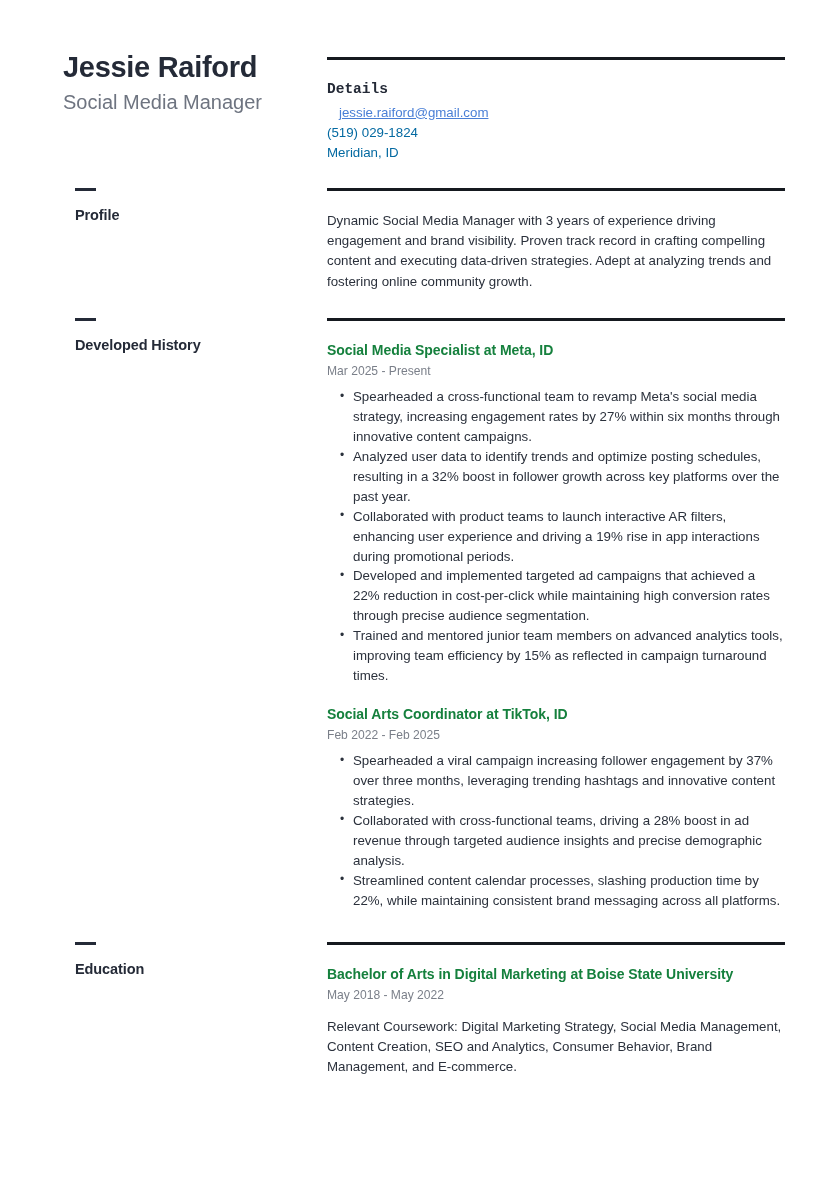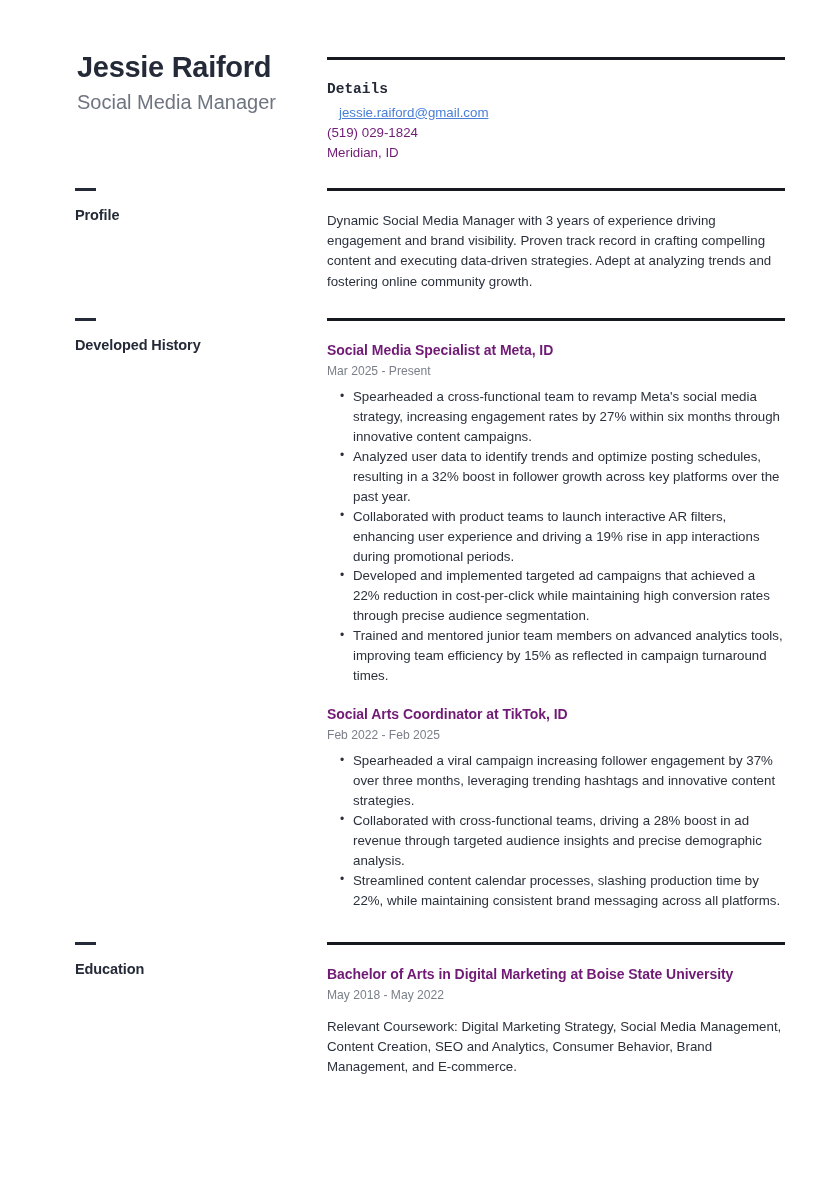--- a/index.html
+++ b/index.html
@@ -19,21 +19,21 @@
     height: 1178px;
     background: #ffffff;
     margin: 0 auto;
     overflow: hidden;
     box-sizing: border-box;
   }
 
   
   .header {
     position: absolute;
-    left: 77px;
+    left: 63px;
     top: 52px;
     width: 250px;
   }
   .name {
     font-size: 29px;
     font-weight: bold;
     line-height: 1.1;
     letter-spacing: -0.3px;
     color: #242a37;
     margin: 0;
@@ -91,21 +91,21 @@
   .details-heading {
     font-size: 14.5px;
     font-weight: bold;
     color: #242a37;
     margin: 0 0 3px 0;
     line-height: 1.35;
     font-family: Liberation Mono, monospace;
   }
   .detail-line {
     font-size: 13.3px;
-    color: #701a75;
+    color: #0369a1;
     line-height: 1.52;
   }
   .detail-link {
     font-size: 13.3px;
     color: #4a7fd6;
     line-height: 1.52;
     display: block;
     padding-left: 12px;
   }
 
@@ -116,21 +116,21 @@
     color: #2b313c;
     margin: 0;
   }
 
   
   .entry { margin: 0 0 0 0; }
   .entry + .entry { margin-top: 19px; }
   .entry-title {
     font-size: 14px;
     font-weight: bold;
-    color: #701a75;
+    color: #15803d;
     line-height: 1.35;
     margin: 0;
     letter-spacing: -0.05px;
   }
   .entry-date {
     font-size: 12.1px;
     color: #7a7f89;
     line-height: 1.5;
     margin: 2px 0 0 0;
   }

